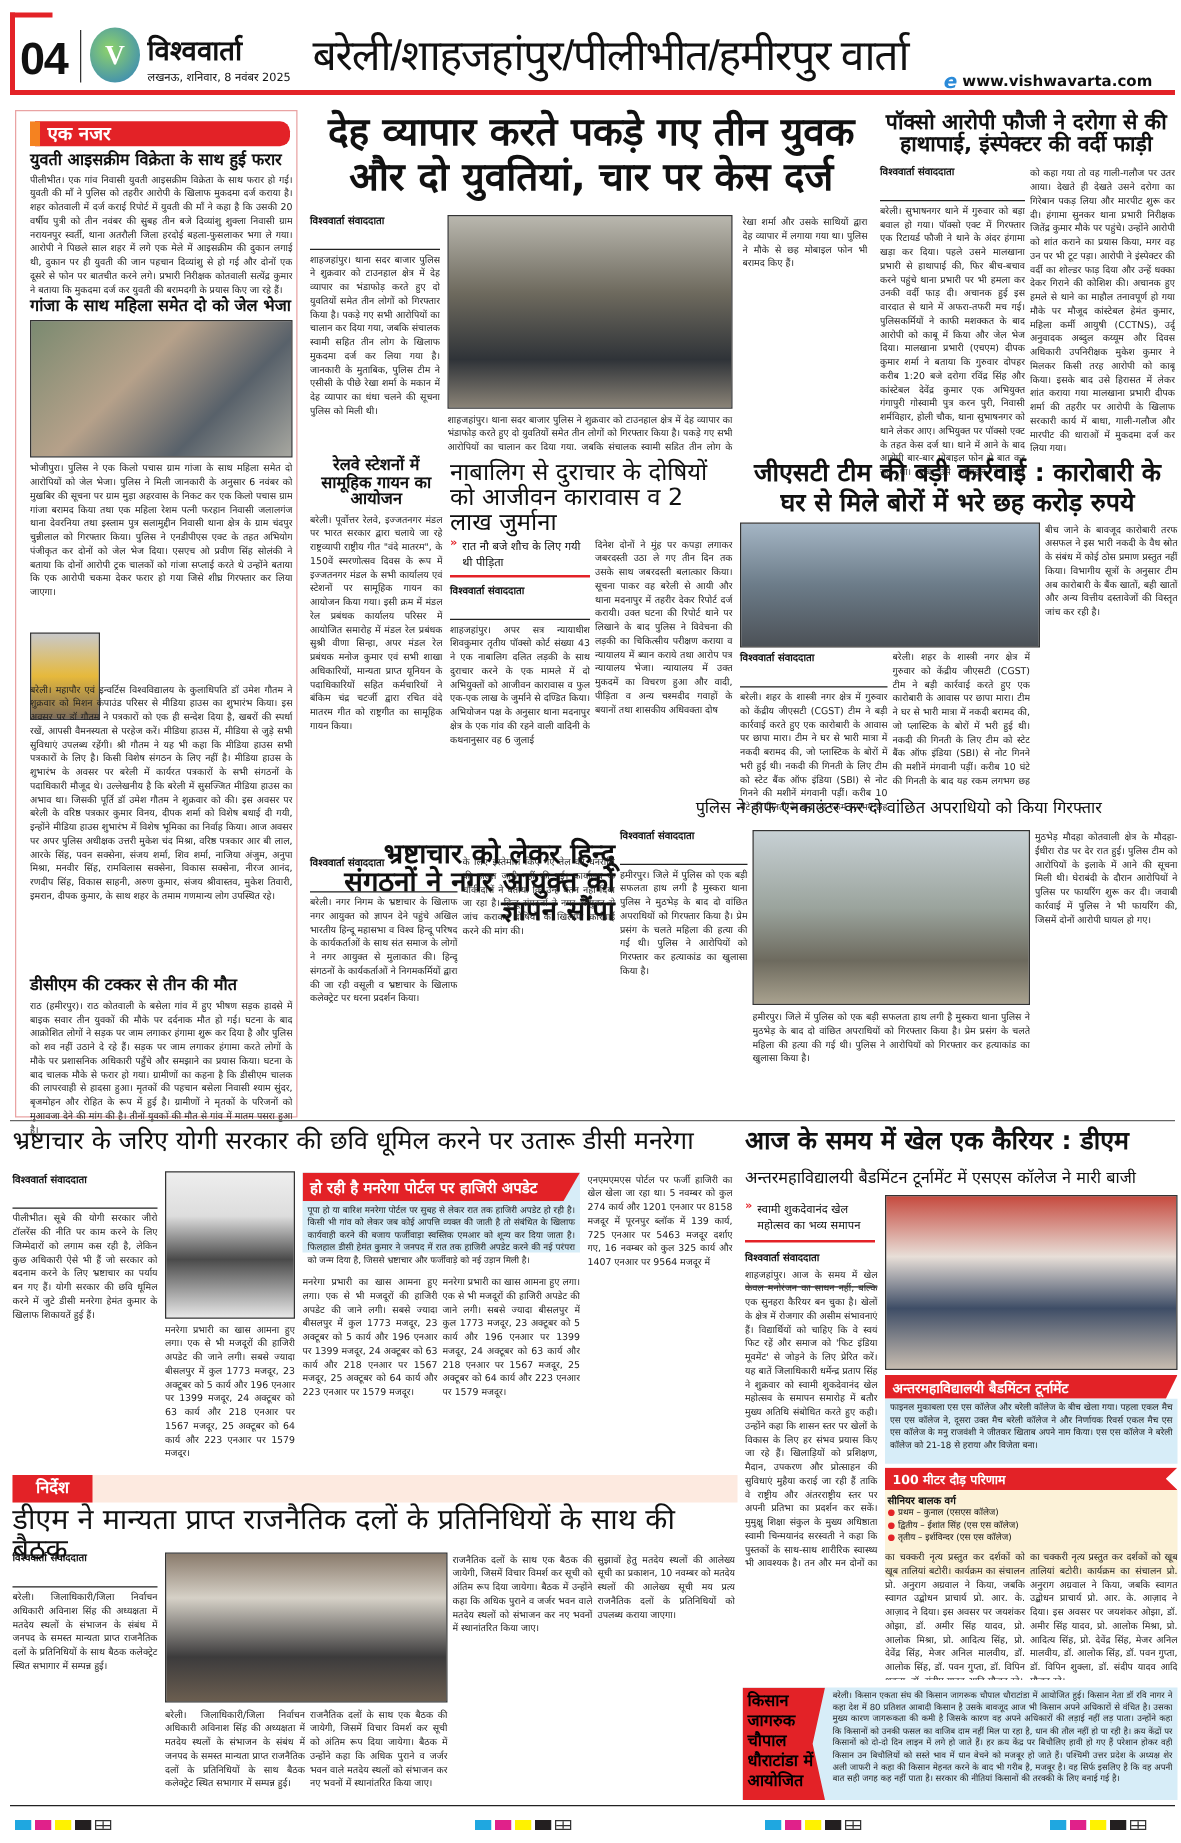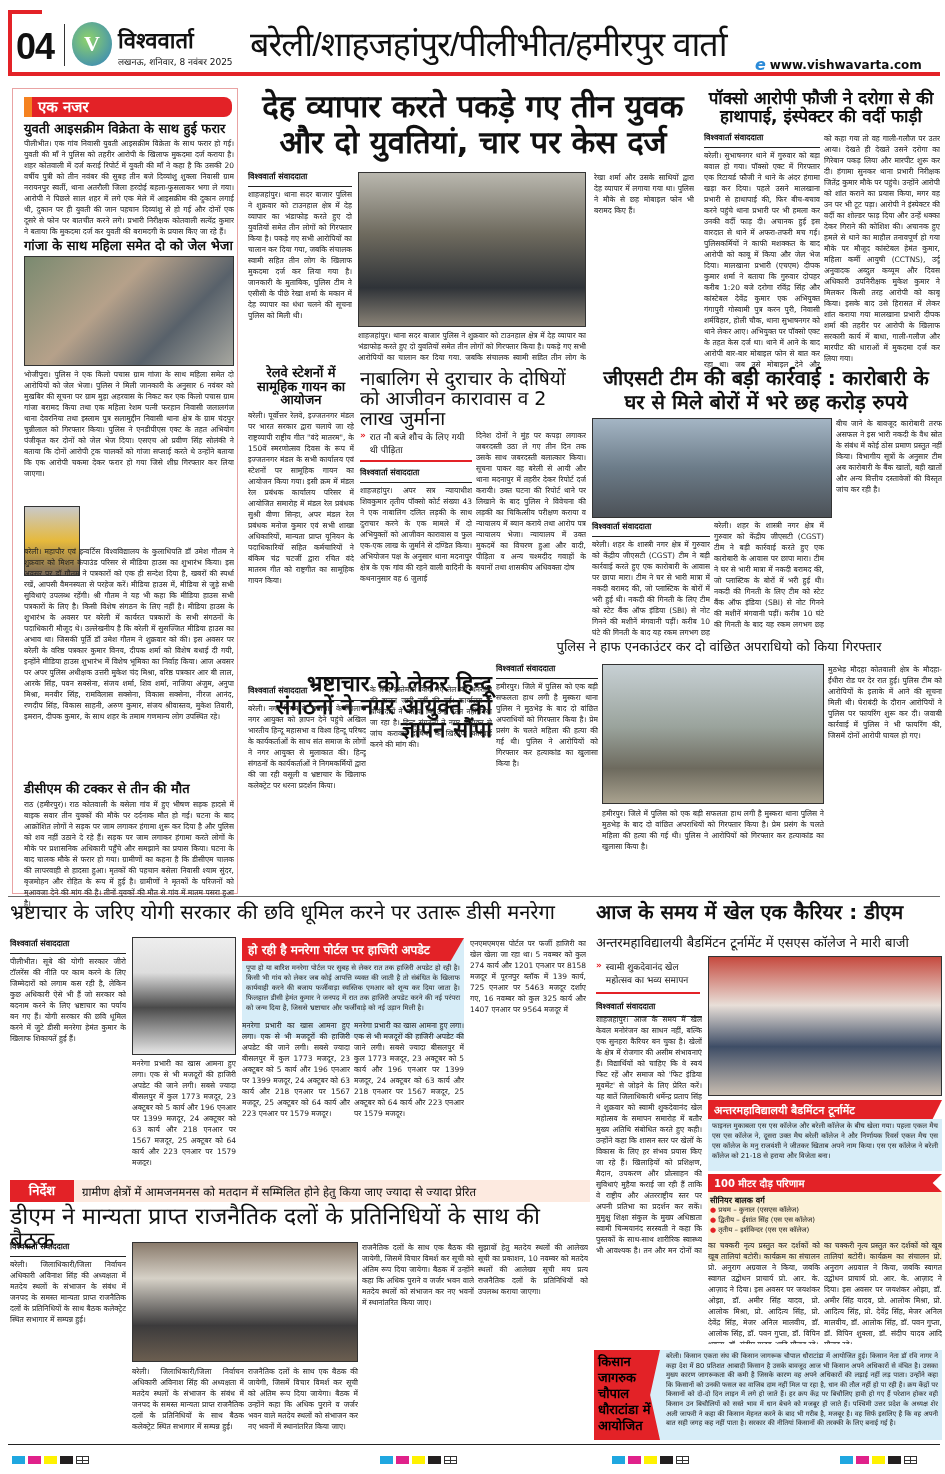--- a/index.html
+++ b/index.html
@@ -11,21 +11,21 @@
 .logo{left:72px;top:22px;width:40px;height:44px;border-radius:50%;background:radial-gradient(circle at 40% 40%,#8fd36a,#2e7fc1);display:flex;align-items:center;justify-content:center;color:#fff;font-weight:bold;font-size:22px;font-family:"Liberation Serif",serif}
 .brand{left:118px;top:24px;font-size:22px;font-weight:bold}
 .dateline{left:118px;top:55px;font-size:9px}
 .sectitle{left:250px;top:20px;font-size:34px;font-family:"Liberation Sans",sans-serif;letter-spacing:-1px}
 .website{left:755px;top:55px;font-size:12px;font-weight:bold;display:flex;align-items:center;gap:4px}
 .website .ie{color:#2a8ad8;font-size:16px;font-weight:bold;font-style:italic}
 .redrule{left:8px;top:72px;width:932px;height:4px;background:#e32227}
 .col-box{border:1px solid #e9a3a3}
 .p{font-size:8.5px;line-height:12px;text-align:justify;color:#222}
 .hd{font-weight:bold;color:#111;line-height:1.05}
-.byline{font-size:8px;font-weight:bold;border-bottom:1px solid #222;padding-bottom:5px;margin-bottom:2px}
+.byline{font-size:8px;font-weight:bold;border-bottom:1px solid #222;padding-bottom:18px;margin-bottom:2px}
 .photo{background:linear-gradient(135deg,#7a8a70,#b6a18a 40%,#58616a 70%,#a7a7a0);border:1px solid #333}
 .ekn{left:24px;top:97px;width:208px;height:20px;background:#e32227;border-radius:0 8px 8px 0;border-left:8px solid #f58220;color:#fff;font-weight:bold;font-size:15px;padding-left:6px;line-height:20px}
 .redbar{background:#e32227;color:#fff;font-weight:bold}
 .blue-box{background:#d7edf8}
 .cream{background:#fcf2d8}
 .bullet{color:#e32227}
 .cmyk{display:flex;gap:3px;align-items:center}
 .cmyk span{display:inline-block;width:13px;height:8px}
 .grid-i{width:13px;height:8px;border:1px solid #333;position:relative}
 .grid-i:after{content:"";position:absolute;left:5px;top:0;width:1px;height:6px;background:#333}
@@ -125,21 +125,21 @@
 
 <div class="abs" style="left:8px;top:896px;width:932px;height:1px;background:#666"></div>
 
 <div class="abs hd" style="left:10px;top:902px;width:580px;font-size:20px;font-weight:normal">भ्रष्टाचार के जरिए योगी सरकार की छवि धूमिल करने पर उतारू डीसी मनरेगा</div>
 <div class="abs" style="left:10px;top:937px;width:116px">
   <div class="byline">विश्ववार्ता संवाददाता</div>
   <div class="p" style="font-size:7.5px;line-height:11px;height:220px;overflow:hidden">पीलीभीत। सूबे की योगी सरकार जीरो टॉलरेंस की नीति पर काम करने के लिए जिम्मेदारों को लगाम कस रही है, लेकिन कुछ अधिकारी ऐसे भी हैं जो सरकार को बदनाम करने के लिए भ्रष्टाचार का पर्याय बन गए हैं। योगी सरकार की छवि धूमिल करने में जुटे डीसी मनरेगा हेमंत कुमार के खिलाफ शिकायतें हुई हैं।</div>
 </div>
 <div class="abs photo" style="left:132px;top:937px;width:104px;height:118px;background:linear-gradient(180deg,#eee,#ddd 30%,#4a4a4a 60%,#e8e8e8)"></div>
 <div class="abs p" style="left:132px;top:1058px;width:104px;font-size:7.5px;line-height:11px;height:108px;overflow:hidden">मनरेगा प्रभारी का खास आमना हुए लगा। एक से भी मजदूरों की हाजिरी अपडेट की जाने लगी। सबसे ज्यादा बीसलपुर में कुल 1773 मजदूर, 23 अक्टूबर को 5 कार्य और 196 एनआर पर 1399 मजदूर, 24 अक्टूबर को 63 कार्य और 218 एनआर पर 1567 मजदूर, 25 अक्टूबर को 64 कार्य और 223 एनआर पर 1579 मजदूर।</div>
-<div class="abs blue-box" style="left:242px;top:938px;width:222px;height:100px">
+<div class="abs blue-box" style="left:242px;top:938px;width:222px;height:64px">
   <div class="redbar" style="font-size:12px;padding:3px 6px;width:222px;clip-path:polygon(0 0,100% 0,94% 100%,0 100%)">हो रही है मनरेगा पोर्टल पर हाजिरी अपडेट</div>
   <div class="p" style="font-size:7px;line-height:10px;padding:2px 4px;height:56px;overflow:hidden">पूपा हो या बारिश मनरेगा पोर्टल पर सुबह से लेकर रात तक हाजिरी अपडेट हो रही है। किसी भी गांव को लेकर जब कोई आपत्ति व्यक्त की जाती है तो संबंधित के खिलाफ कार्यवाही करने की बजाय फर्जीवाड़ा स्वस्तिक एमआर को शून्य कर दिया जाता है। फिलहाल डीसी हेमंत कुमार ने जनपद में रात तक हाजिरी अपडेट करने की नई परंपरा को जन्म दिया है, जिससे भ्रष्टाचार और फर्जीवाड़े को नई उड़ान मिली है।</div>
 </div>
 <div class="abs p" style="left:242px;top:1020px;width:108px;font-size:7.5px;line-height:11px;height:145px;overflow:hidden">मनरेगा प्रभारी का खास आमना हुए लगा। एक से भी मजदूरों की हाजिरी अपडेट की जाने लगी। सबसे ज्यादा बीसलपुर में कुल 1773 मजदूर, 23 अक्टूबर को 5 कार्य और 196 एनआर पर 1399 मजदूर, 24 अक्टूबर को 63 कार्य और 218 एनआर पर 1567 मजदूर, 25 अक्टूबर को 64 कार्य और 223 एनआर पर 1579 मजदूर।</div>
 <div class="abs p" style="left:354px;top:1020px;width:110px;font-size:7.5px;line-height:11px;height:145px;overflow:hidden">मनरेगा प्रभारी का खास आमना हुए लगा। एक से भी मजदूरों की हाजिरी अपडेट की जाने लगी। सबसे ज्यादा बीसलपुर में कुल 1773 मजदूर, 23 अक्टूबर को 5 कार्य और 196 एनआर पर 1399 मजदूर, 24 अक्टूबर को 63 कार्य और 218 एनआर पर 1567 मजदूर, 25 अक्टूबर को 64 कार्य और 223 एनआर पर 1579 मजदूर।</div>
 <div class="abs p" style="left:470px;top:938px;width:116px;font-size:7.5px;line-height:11px;height:228px;overflow:hidden">एनएमएमएस पोर्टल पर फर्जी हाजिरी का खेल खेला जा रहा था। 5 नवम्बर को कुल 274 कार्य और 1201 एनआर पर 8158 मजदूर में पूरनपुर ब्लॉक में 139 कार्य, 725 एनआर पर 5463 मजदूर दर्शाए गए, 16 नवम्बर को कुल 325 कार्य और 1407 एनआर पर 9564 मजदूर में</div>
 
 <div class="abs hd" style="left:596px;top:902px;width:346px;font-size:20px">आज के समय में खेल एक कैरियर  : डीएम</div>
 <div class="abs hd" style="left:596px;top:936px;width:346px;font-size:13px;font-weight:normal">अन्तरमहाविद्यालयी बैडमिंटन टूर्नामेंट में एसएस कॉलेज ने मारी बाजी</div>
 <div class="abs" style="left:596px;top:960px;width:104px;display:flex;gap:4px;font-size:9px;border-bottom:2px solid #e32227;padding-bottom:6px">
@@ -161,21 +161,20 @@
       <div style="font-size:8px;font-weight:bold">सीनियर बालक वर्ग</div>
       <div style="font-size:7px;line-height:10px"><span class="bullet">●</span> <span>प्रथम – कुनाल (एसएस कॉलेज)</span></div>
       <div style="font-size:7px;line-height:10px"><span class="bullet">●</span> <span>द्वितीय – ईशांत सिंह (एस एस कॉलेज)</span></div>
       <div style="font-size:7px;line-height:10px"><span class="bullet">●</span> <span>तृतीय – इर्शविन्दर (एस एस कॉलेज)</span></div>
     </div>
   </div>
 </div>
 
 <div class="abs" style="left:10px;top:1180px;width:580px;height:22px;display:flex;align-items:center;background:#fdeae0">
   <div class="redbar" style="width:64px;height:22px;font-size:13px;line-height:22px;text-align:center">निर्देश</div>
-  <div style="font-size:11.5px;padding-left:8px">ग्रामीण क्षेत्रों में आमजनमनस को मतदान में सम्मिलित होने हेतु किया जाए ज्यादा से ज्यादा प्रेरित</div>
 </div>
 <div class="abs hd" style="left:10px;top:1204px;width:580px;font-size:23px;font-weight:normal">डीएम ने मान्यता प्राप्त राजनैतिक दलों के प्रतिनिधियों के साथ की बैठक</div>
 <div class="abs" style="left:10px;top:1240px;width:116px">
   <div class="byline">विश्ववार्ता संवाददाता</div>
   <div class="p" style="font-size:7.5px;line-height:11px;height:222px;overflow:hidden">बरेली। जिलाधिकारी/जिला निर्वाचन अधिकारी अविनाश सिंह की अध्यक्षता में मतदेय स्थलों के संभाजन के संबंध में जनपद के समस्त मान्यता प्राप्त राजनैतिक दलों के प्रतिनिधियों के साथ बैठक कलेक्ट्रेट स्थित सभागार में सम्पन्न हुई।</div>
 </div>
 <div class="abs photo" style="left:132px;top:1242px;width:226px;height:120px;background:linear-gradient(180deg,#8a7b6c,#d6d1c7 30%,#3c3b3c 70%,#6b5e50)"></div>
 <div class="abs p" style="left:132px;top:1366px;width:112px;font-size:7.5px;line-height:11px;height:96px;overflow:hidden">बरेली। जिलाधिकारी/जिला निर्वाचन अधिकारी अविनाश सिंह की अध्यक्षता में मतदेय स्थलों के संभाजन के संबंध में जनपद के समस्त मान्यता प्राप्त राजनैतिक दलों के प्रतिनिधियों के साथ बैठक कलेक्ट्रेट स्थित सभागार में सम्पन्न हुई।</div>
 <div class="abs p" style="left:248px;top:1366px;width:110px;font-size:7.5px;line-height:11px;height:96px;overflow:hidden">राजनैतिक दलों के साथ एक बैठक की जायेगी, जिसमें विचार विमर्श कर सूची को अंतिम रूप दिया जायेगा। बैठक में उन्होंने कहा कि अधिक पुराने व जर्जर भवन वाले मतदेय स्थलों को संभाजन कर नए भवनों में स्थानांतरित किया जाए।</div>
 <div class="abs p" style="left:362px;top:1242px;width:112px;font-size:7.5px;line-height:11px;height:220px;overflow:hidden">राजनैतिक दलों के साथ एक बैठक की जायेगी, जिसमें विचार विमर्श कर सूची को अंतिम रूप दिया जायेगा। बैठक में उन्होंने कहा कि अधिक पुराने व जर्जर भवन वाले मतदेय स्थलों को संभाजन कर नए भवनों में स्थानांतरित किया जाए।</div>

